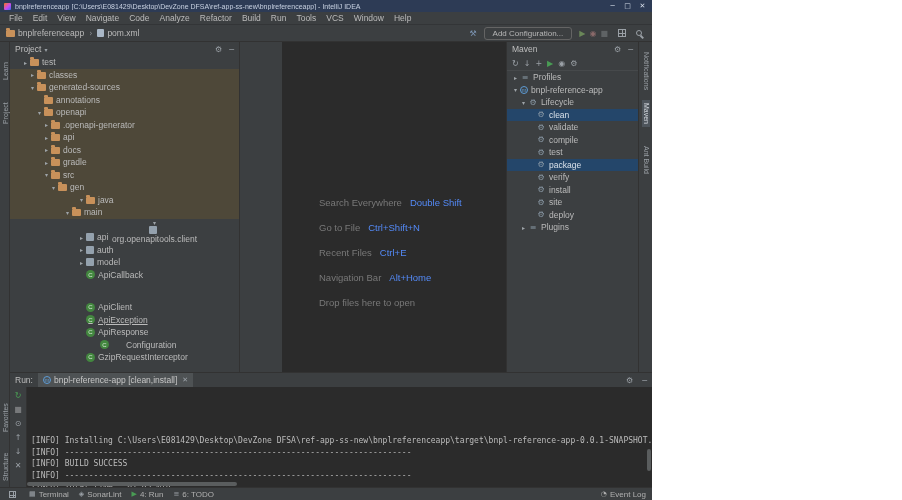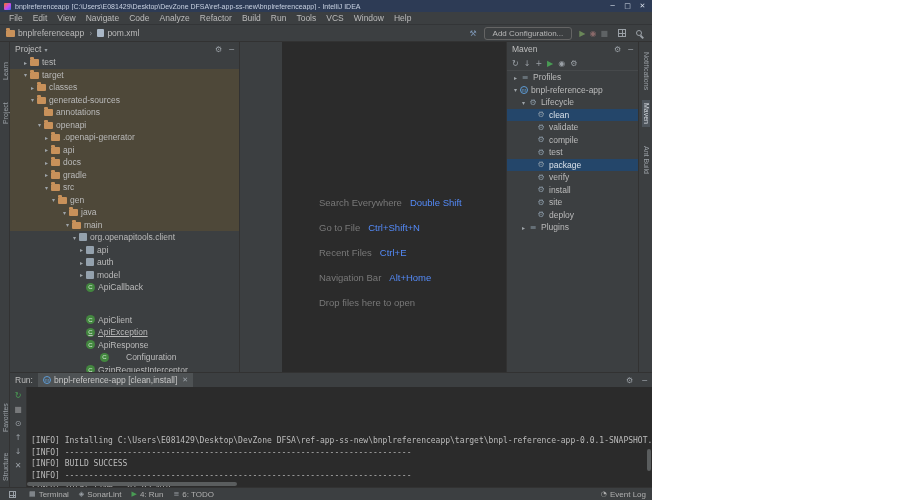--- a/index.html
+++ b/index.html
@@ -159,25 +159,20 @@
         <span class="ph-sp"></span>
         <span class="ph-ic g">⚙</span>
         <span class="ph-ic g">─</span>
       </div>
       <div class="ptree" id="ptree">
           <div class="tree-row" style="padding-left: 11px;">
             <span class="arrow g">▸</span>
             <span class="ti ic-folder"></span>
             <span>test</span>
           </div>
-          <div class="tree-row gen" style="padding-left: 11px;">
-            <span class="arrow g">▾</span>
-            <span class="ti ic-folder"></span>
-            <span>target</span>
-          </div>
           <div class="tree-row gen" style="padding-left: 18px;">
             <span class="arrow g">▸</span>
             <span class="ti ic-folder"></span>
             <span>classes</span>
           </div>
           <div class="tree-row gen" style="padding-left: 18px;">
             <span class="arrow g">▾</span>
             <span class="ti ic-folder"></span>
             <span>generated-sources</span>
           </div>
@@ -214,31 +209,31 @@
           <div class="tree-row gen" style="padding-left: 32px;">
             <span class="arrow g">▾</span>
             <span class="ti ic-folder"></span>
             <span>src</span>
           </div>
           <div class="tree-row gen" style="padding-left: 39px;">
             <span class="arrow g">▾</span>
             <span class="ti ic-folder"></span>
             <span>gen</span>
           </div>
-          <div class="tree-row gen" style="padding-left: 50px;">
+          <div class="tree-row gen" style="padding-left: 67px;">
             <span class="arrow g">▾</span>
             <span class="ti ic-folder"></span>
             <span>java</span>
           </div>
           <div class="tree-row gen" style="padding-left: 53px;">
             <span class="arrow g">▾</span>
             <span class="ti ic-folder"></span>
             <span>main</span>
           </div>
-          <div class="tree-row" style="padding-left: 60px;">
+          <div class="tree-row" style="padding-left: 60px; flex-direction: column;">
             <span class="arrow g">▾</span>
             <span class="ti ic-package"></span>
             <span>org.openapitools.client</span>
           </div>
           <div class="tree-row" style="padding-left: 67px;">
             <span class="arrow g">▸</span>
             <span class="ti ic-package"></span>
             <span>api</span>
           </div>
           <div class="tree-row" style="padding-left: 67px;">

